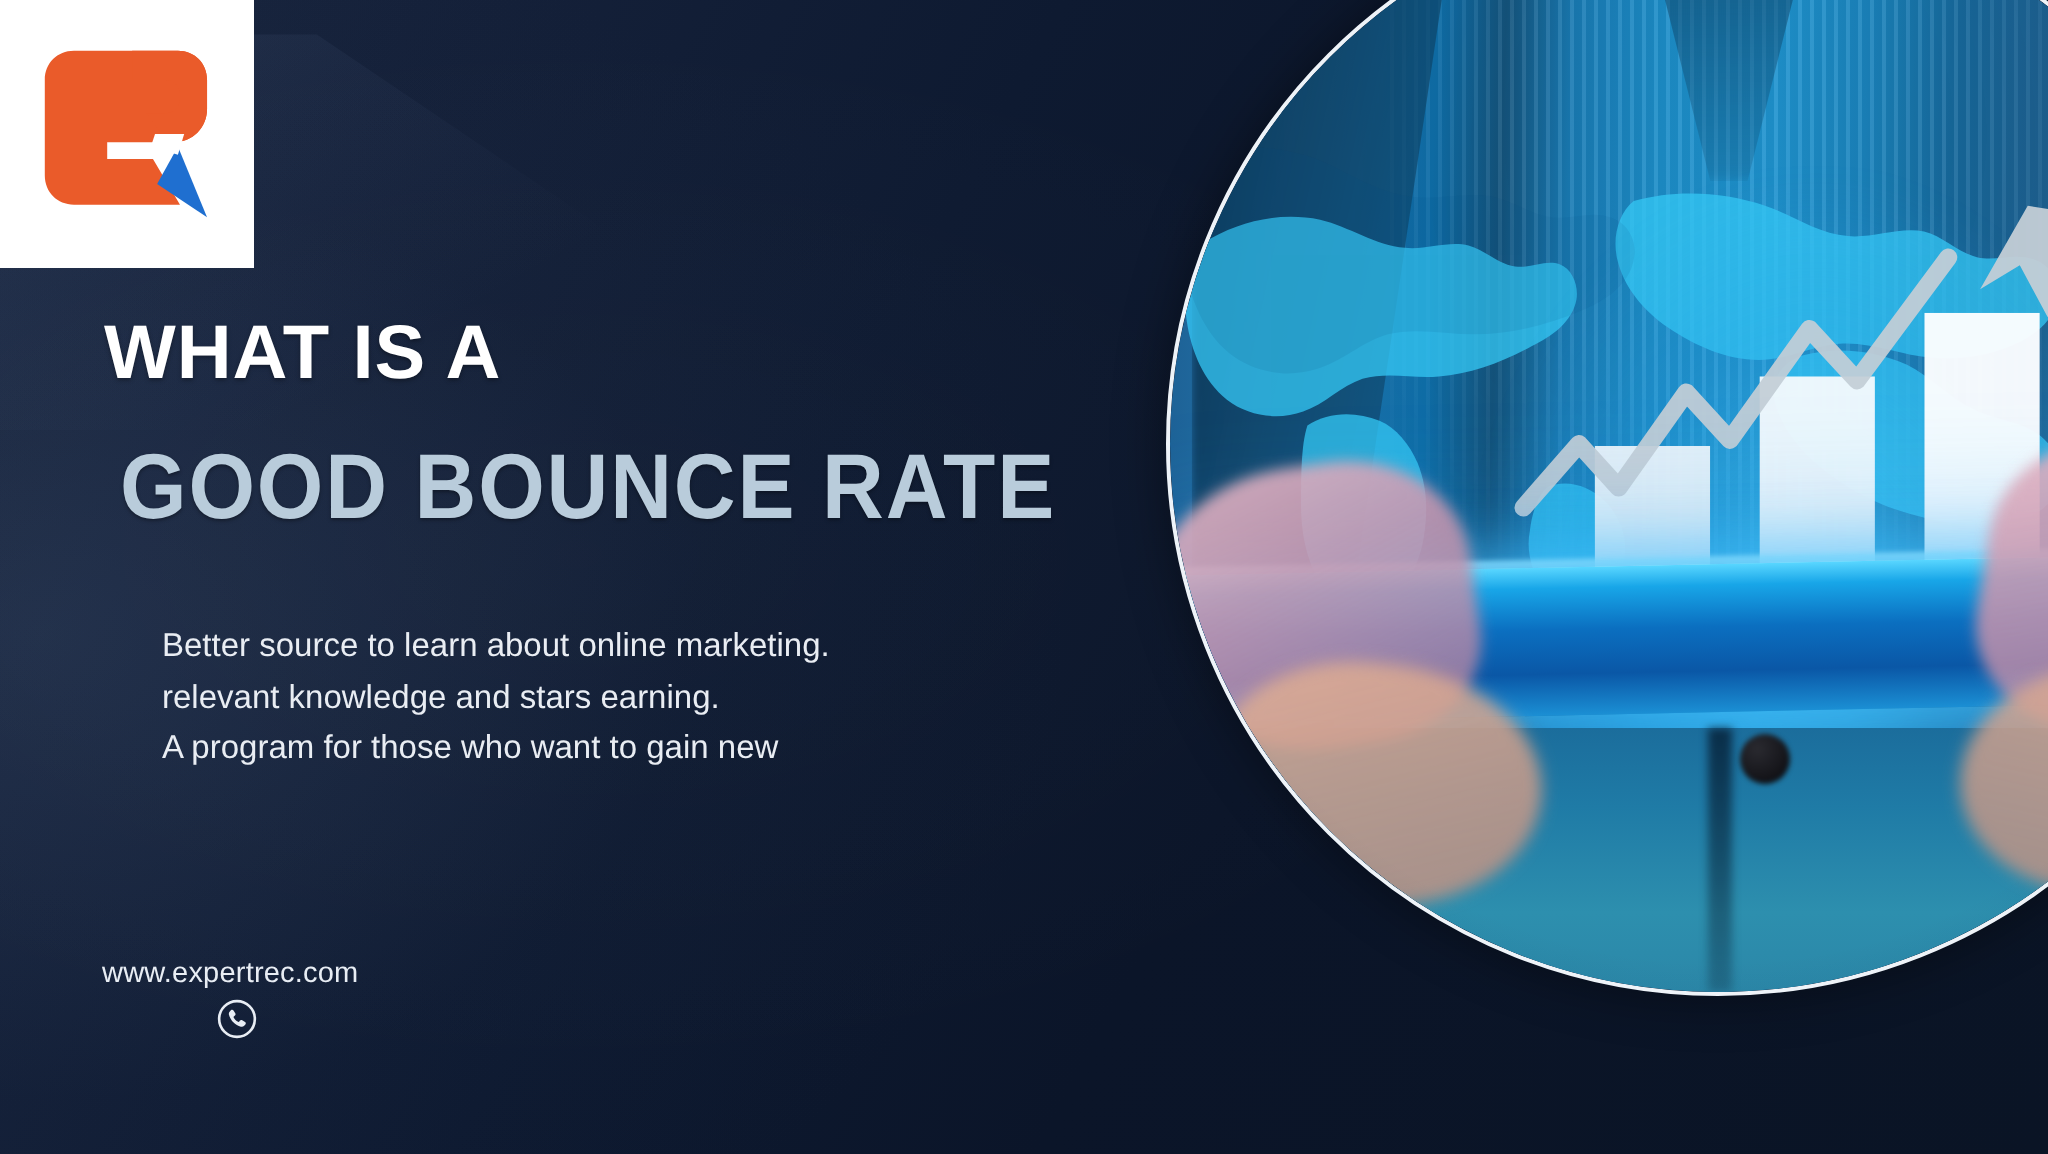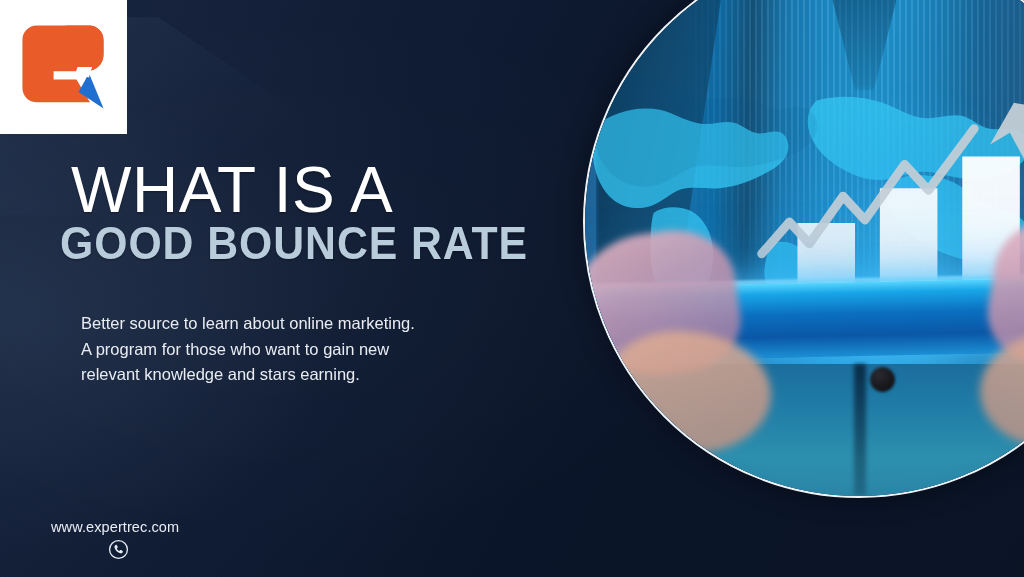--- a/index.html
+++ b/index.html
@@ -30,41 +30,41 @@
   
   .logo{
     position:absolute; left:0; top:0; width:127px; height:134px;
     background:#ffffff; display:flex; align-items:center; justify-content:center;
   }
   .logo svg{ display:block; width:104px; height:104px; }
 
   
   .copy{ position:absolute; left:0; top:0; width:560px; height:577px; }
   .h1{
-    position:absolute; left:71px; top:158px;
+    position:absolute; left:52px; top:158px;
     font-family:"Liberation Sans", sans-serif;
-    font-weight:normal; font-size:64px; line-height:1; letter-spacing:.5px;
+    font-weight:bold; font-size:38px; line-height:1; letter-spacing:.5px;
     color:#ffffff; white-space:nowrap;
     text-shadow:0 1px 2px rgba(0,0,0,.35);
   }
   .h2{
     position:absolute; left:60px; top:220px;
     font-family:"Liberation Sans Narrow","Liberation Sans", sans-serif;
     font-weight:bold; font-size:46px; line-height:1; letter-spacing:1px;
     color:#b9ccdb; white-space:nowrap;
     transform:scaleX(.93); transform-origin:left center;
     text-shadow:0 1px 2px rgba(0,0,0,.35);
   }
   .body-copy{
     position:absolute; left:50px; top:311px; width:420px;
     font-size:16.5px; line-height:25.5px; color:#e9edf3; font-weight:normal;margin-left:31px;
   }
   .body-copy span{ display:block; white-space:nowrap; }
 
-  .footer{ position:absolute; left:51px; top:479px;margin-top:40px; }
+  .footer{ position:absolute; left:51px; top:479px; }
   .url{ font-size:14.5px; color:#e8edf4; letter-spacing:.1px; white-space:nowrap; }
   .phone-wrap{ width:134px; display:flex; justify-content:center; margin-top:4px; }
   .phone-ico{ width:21px; height:21px; display:block; }
 
   
   .photo{
     position:absolute; left:583px; top:-54px;
     width:552px; height:552px; border-radius:50%;
     border:2.5px solid #eef3f8;
     overflow:hidden;
@@ -187,22 +187,22 @@
     </svg>
   </div>
 
   <div class="copy">
 
     <div class="h1">WHAT IS A</div>
     <div class="h2">GOOD BOUNCE RATE</div>
 
     <div class="body-copy">
       <span>Better source to learn about online marketing.</span>
+      <span>relevant knowledge and stars earning.</span>
       <span>A program for those who want to gain new</span>
-      <span>relevant knowledge and stars earning.</span>
     </div>
 
     <div class="footer">
       <div class="url">www.expertrec.com</div>
       <div class="phone-wrap">
         <svg class="phone-ico" viewBox="0 0 24 24">
           <circle cx="12" cy="12" r="10.2" fill="none" stroke="#e8edf4" stroke-width="1.5"></circle>
           <path d="M8.6 6.9c.5-.4 1.1-.3 1.4.2l1 1.6c.3.5.2 1-.2 1.3l-.6.5c-.2.2-.2.4-.1.6.5 1.1 1.4 2 2.5 2.5.2.1.5.1.6-.1l.5-.6c.3-.4.9-.5 1.3-.2l1.6 1c.5.3.6 1 .2 1.4l-.7.8c-.5.5-1.2.7-1.9.5-1.6-.4-3.1-1.3-4.3-2.5s-2-2.7-2.5-4.3c-.2-.7 0-1.4.5-1.9z" fill="#e8edf4"></path>
         </svg>
       </div>

